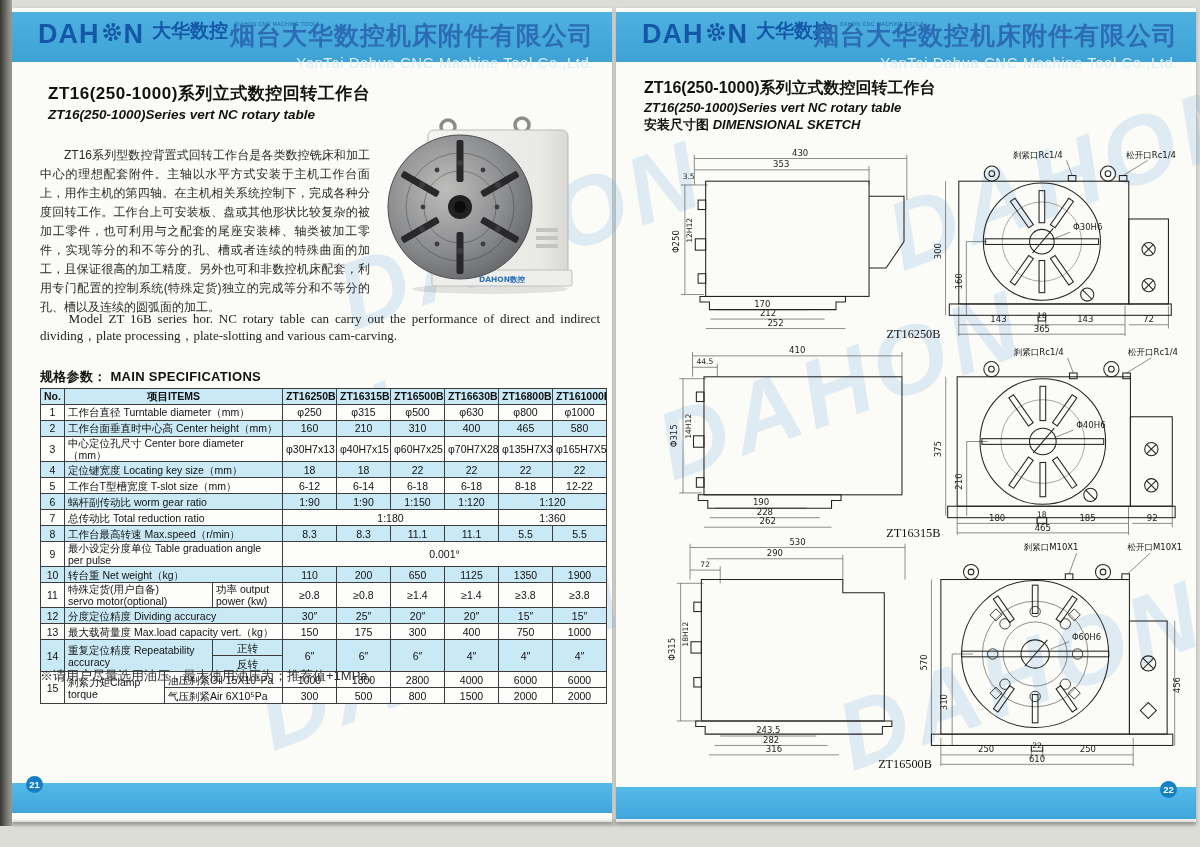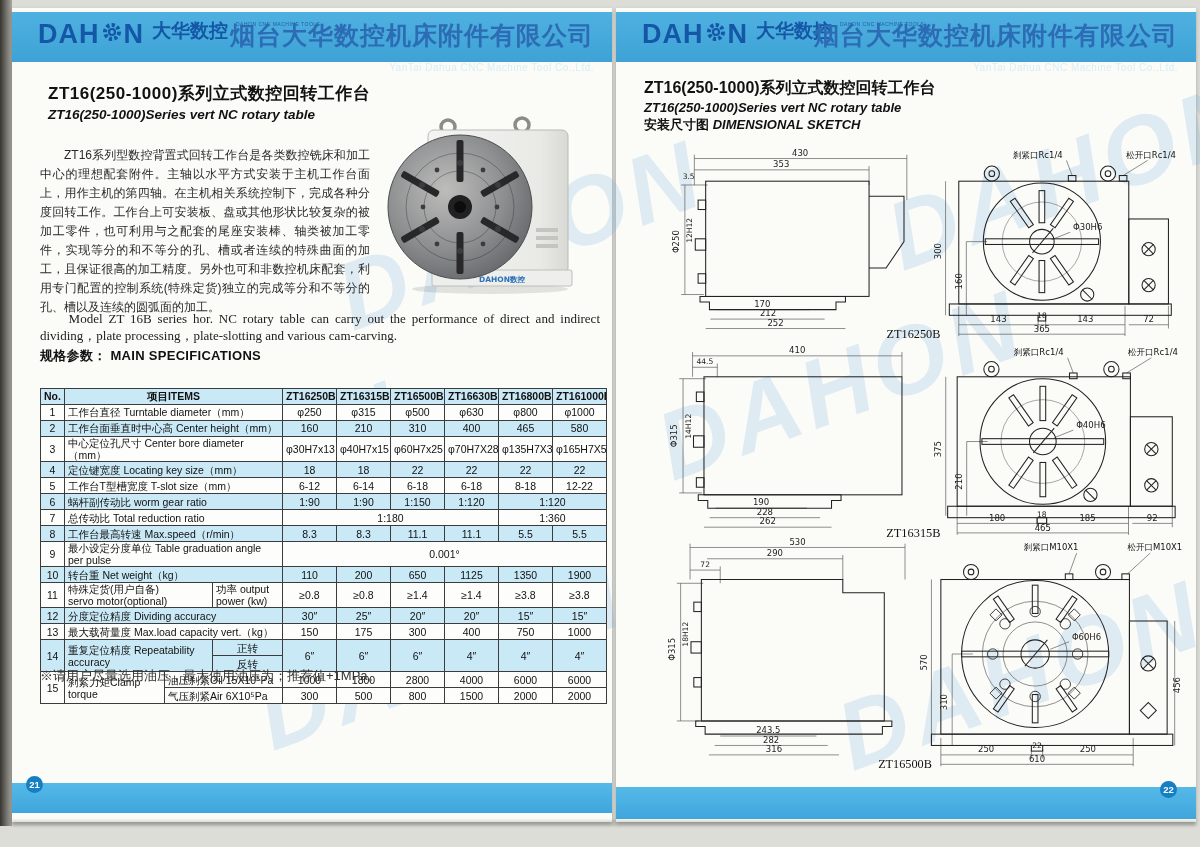--- a/index.html
+++ b/index.html
@@ -17,31 +17,31 @@
   
   .hdr{position:absolute;left:0;top:4px;height:50px;width:100%;background:linear-gradient(180deg,#4fb1e0,#3ea2d6);}
   .hdr .logo{position:absolute;left:26px;top:9px;display:flex;align-items:flex-start;}
   .logo-en{font-size:27px;font-weight:800;color:#1457a6;letter-spacing:1px;line-height:27px;display:flex;align-items:center;}
   .logo-gear{display:inline-block;margin:0 1px;}
   .logo-cn{font-size:19px;font-weight:800;color:#1457a6;margin-left:8px;line-height:20px;}
   .logo-tag{font-size:5px;color:#1e5fa8;margin-left:8px;letter-spacing:.5px;}
   .logo-right{display:flex;flex-direction:row;align-items:flex-start;}
   .company{position:absolute;right:18px;top:7px;text-align:right;}
   .company-cn{font-size:25px;font-weight:800;color:#2c6cb4;letter-spacing:1px;}
-  .company-en{font-size:10px;color:#d9eef6;letter-spacing:.5px;margin-top:10px;}
+  .company-en{font-size:15px;color:#d9eef6;letter-spacing:.5px;margin-top:2px;}
   
   .ltitle{position:absolute;left:36px;top:74px;}
   .ltitle .cn{font-size:17px;font-weight:800;color:#111;letter-spacing:.5px;}
   .ltitle .en{font-size:13.5px;font-weight:800;font-style:italic;color:#111;margin-top:2px;}
   .intro-cn{position:absolute;left:28px;top:138px;width:330px;font-size:12px;line-height:19px;
     color:#2a2a2a;text-align:justify;text-indent:2em;}
   .photo{position:absolute;left:358px;top:104px;width:208px;height:184px;}
   .intro-en{position:absolute;left:28px;top:302px;width:560px;font-family:"Liberation Serif",serif;
     font-size:13px;line-height:17px;color:#222;text-indent:2.2em;text-align:justify;}
-  .spec-h{position:absolute;left:28px;top:339px;font-size:13px;color:#111;font-weight:bold;letter-spacing:.3px;}
+  .spec-h{position:absolute;left:28px;top:360px;font-size:13px;color:#111;font-weight:bold;letter-spacing:.3px;}
   table.spec{position:absolute;left:28px;top:380px;border-collapse:collapse;table-layout:fixed;
     width:566px;font-size:10.5px;color:#111;}
   table.spec td,table.spec th{border:1px solid #3c3c3c;padding:0 3px;height:15px;
     text-align:center;font-weight:normal;overflow:hidden;line-height:1.15;}
   table.spec .it{text-align:left;}
   table.spec tr.c td,table.spec tr.c th{background:#c9e9f6;}
   table.spec tr.w td{background:#fdfdfc;}
   table.spec th{font-weight:bold;}
   .notes{position:absolute;left:28px;top:660px;font-size:13px;color:#333;line-height:15px;}
   

